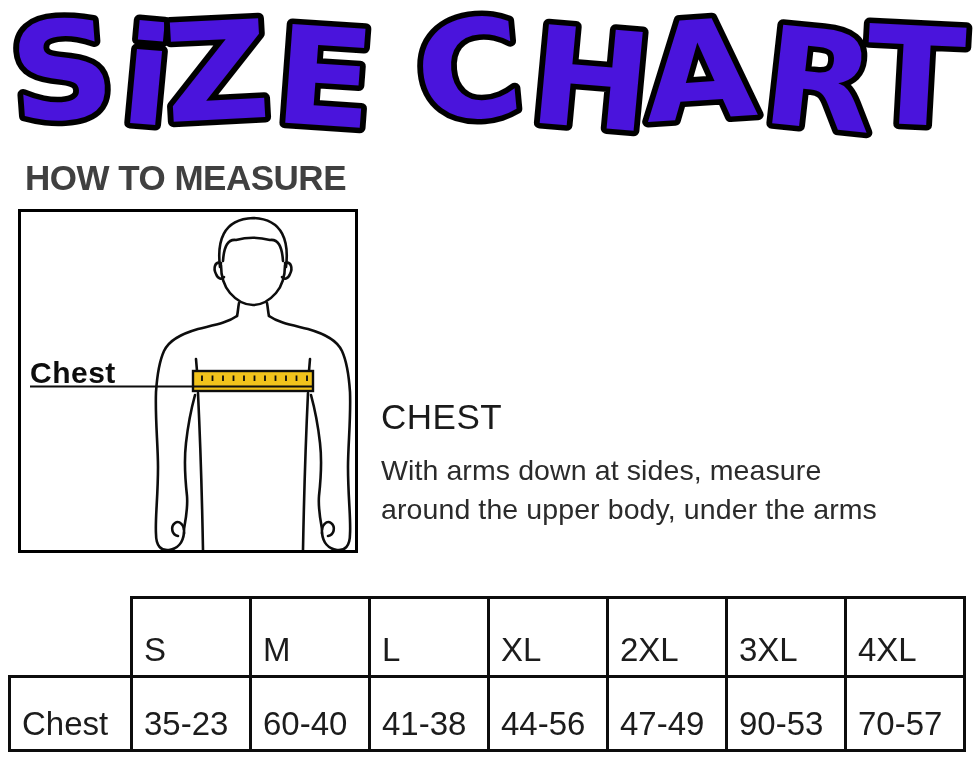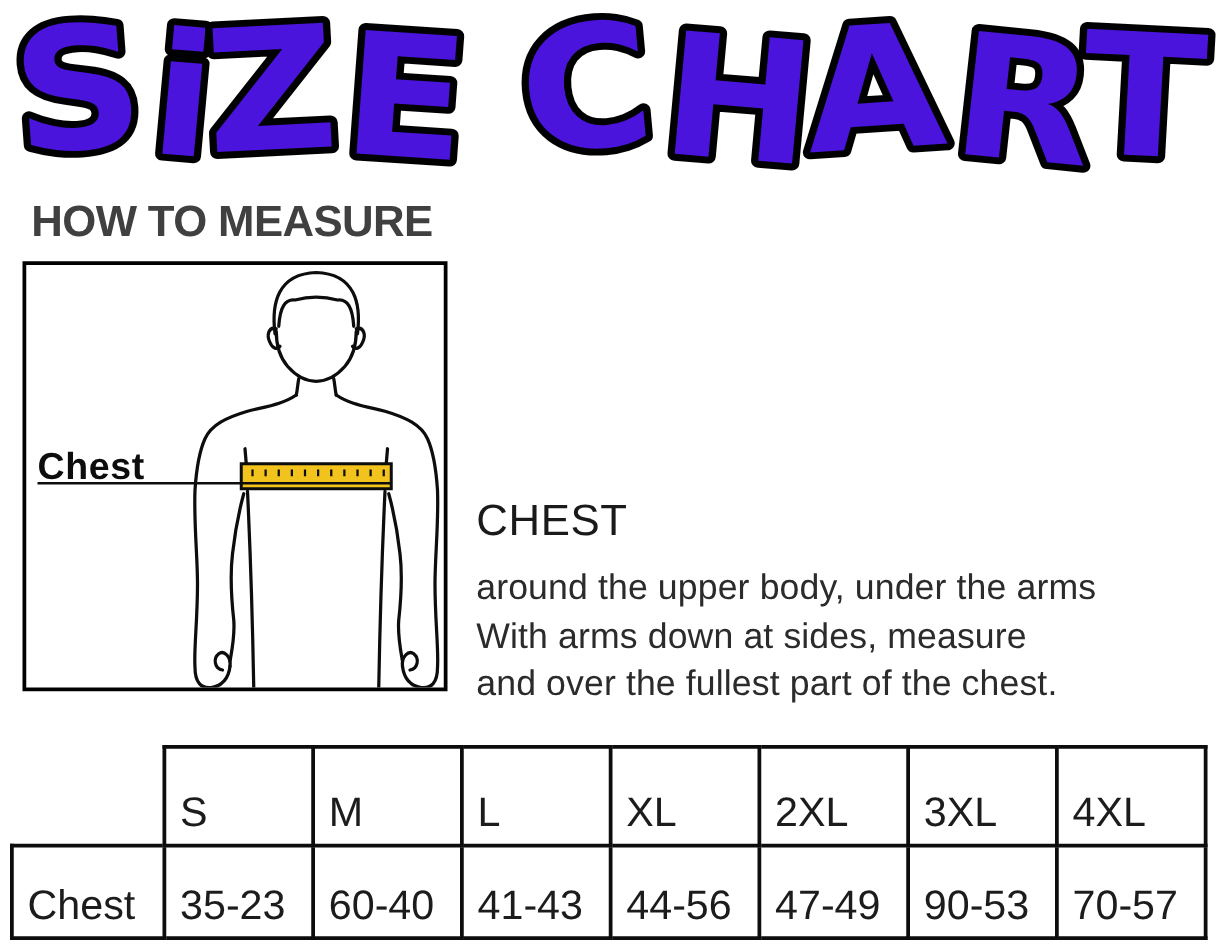--- a/index.html
+++ b/index.html
@@ -97,23 +97,22 @@
     <path class="tape-ticks" d="M184,166.5v5.5 M194.5,166.5v5.5 M205,166.5v5.5 M215.5,166.5v5.5 M226,166.5v5.5 M236.5,166.5v5.5 M247,166.5v5.5 M257.5,166.5v5.5 M268,166.5v5.5 M278.5,166.5v5.5 M289,166.5v5.5"></path>
     <path class="fig-thin" d="M12,177.5 H295"></path>
 
     <text class="chest-label-text" x="12" y="174">Chest</text>
   </svg>
 </div>
 
 <div class="chest-section">
   <h3 class="chest-heading">CHEST</h3>
   <div class="chest-body">
+    <div>With arms down at sides, measure</div>
     <div>around the upper body, under the arms</div>
-    <div>With arms down at sides, measure</div>
-    <div>and over the fullest part of the chest.</div>
   </div>
 </div>
 
 <table class="size-table">
   <colgroup>
     <col style="width:122px">
     <col style="width:119px">
       <col style="width:119px">
       <col style="width:119px">
     <col style="width:119px">
@@ -129,20 +128,20 @@
     <td>L</td>
     <td>XL</td>
     <td>2XL</td>
     <td>3XL</td>
     <td>4XL</td>
   </tr>
   <tr class="data">
     <td>Chest</td>
     <td>35-23</td>
     <td>60-40</td>
-    <td>41-43</td>
+    <td>41-38</td>
     <td>44-56</td>
     <td>47-49</td>
     <td>90-53</td>
     <td>70-57</td>
   </tr>
 </tbody>
   </table>
 
 </body></html>

